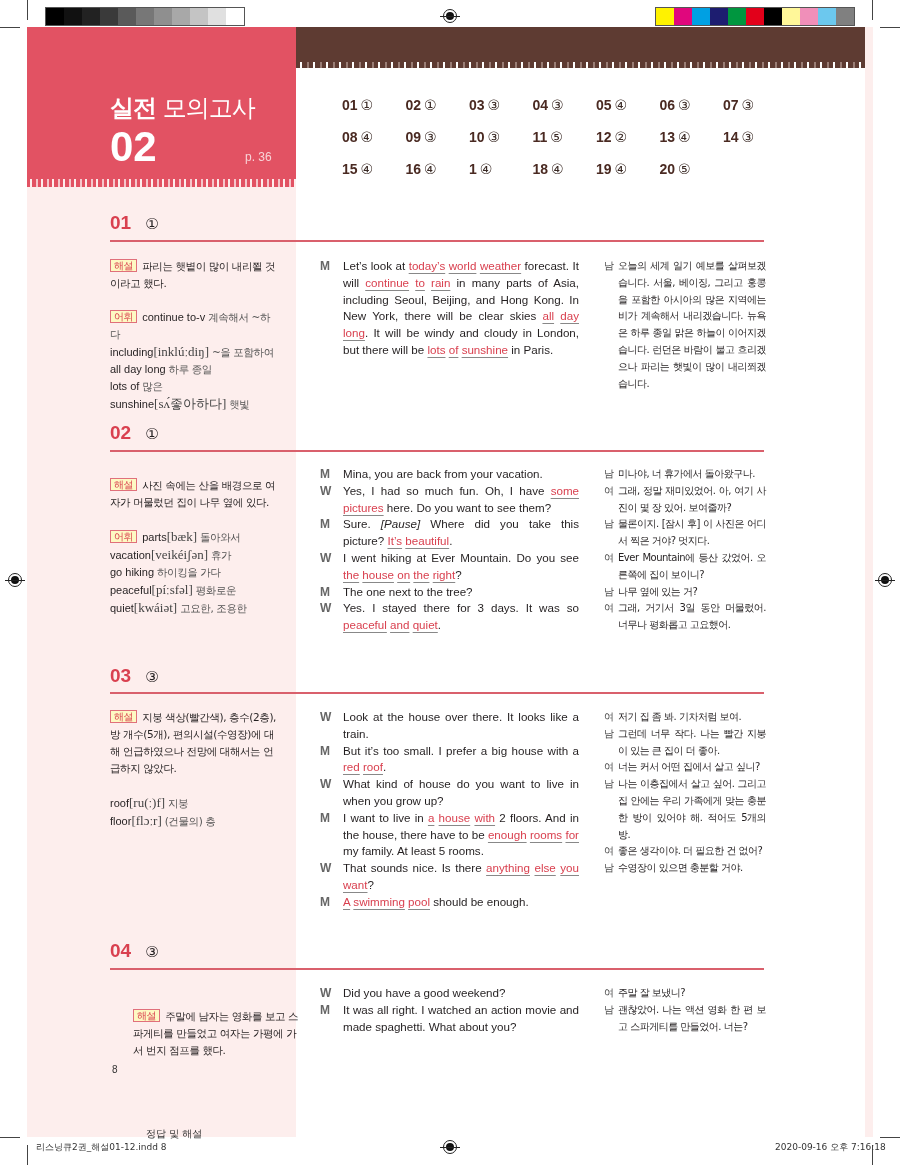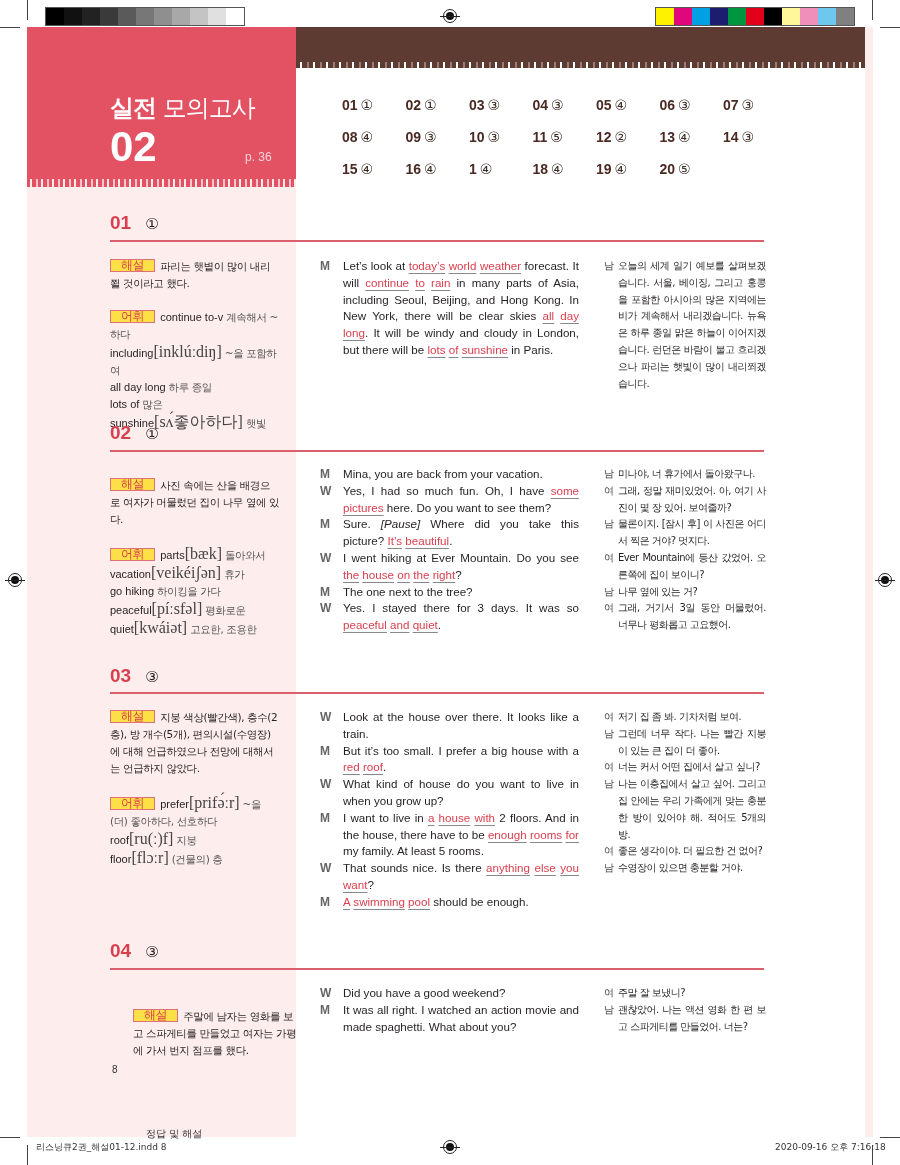--- a/index.html
+++ b/index.html
@@ -39,24 +39,24 @@
   .ans { font-size: 14px; font-weight: 700; color: #4a2a22; white-space: nowrap; }
   .ans .c { font-weight: 400; color: #3a2a25; margin-left: 3px; }
 
   
   .sec-head { position: absolute; left: 110px; display: flex; align-items: baseline; gap: 14px; }
   .sec-num { font-size: 19px; font-weight: 700; color: #d9404f; font-family: "Liberation Sans", sans-serif; }
   .sec-ans { font-size: 15px; color: #231f20; }
   .sec-rule { position: absolute; left: 110px; width: 654px; height: 2px; background: #d9606c; }
 
   .expl { position: absolute; left: 110px; width: 170px; font-size: 10.5px; line-height: 17px; color: #231f20; font-family: "DejaVu Sans", sans-serif; letter-spacing: -0.4px; }
-  .tag { display: inline-block; border: 1px solid #e0707b; color: #d9404f; background: #fde047; font-size: 12px; line-height: 11px; padding: 0 10px; margin-right: 5px; vertical-align: 1px; }
+  .tag { display: inline-block; border: 1px solid #e0707b; color: #d9404f; background: #fef9c3; font-size: 10px; line-height: 11px; padding: 0 3px; margin-right: 5px; vertical-align: 1px; }
   .vocab { margin-top: 17px; }
   .vocab .en { font-family: "Liberation Sans", sans-serif; font-size: 11px; letter-spacing: 0; }
-  .vocab .ph { font-family: "Liberation Serif", serif; font-size: 16px; color: #444; letter-spacing: 0; }
+  .vocab .ph { font-family: "Liberation Serif", serif; font-size: 13px; color: #444; letter-spacing: 0; }
   .vocab .ko { color: #555; }
 
   .dialog { position: absolute; left: 320px; width: 259px; font-size: 11.6px; line-height: 16.8px; color: #231f20; }
   .line { display: flex; }
   .spk { width: 23px; flex: none; font-weight: 700; color: #666; font-size: 12px; }
   .txt { flex: 1; text-align: justify; }
   .hl { color: #d9404f; text-decoration: underline; text-decoration-color: #888; text-underline-offset: 3px; }
   .it { font-style: italic; }
 
   .trans { position: absolute; left: 604px; width: 162px; font-size: 10px; line-height: 16.8px; color: #231f20; font-family: "DejaVu Sans", sans-serif; letter-spacing: -0.5px; }
@@ -241,21 +241,20 @@
       </div>
     </div>
     <div class="sec-head" style="top: 665px;">
       <span class="sec-num">03</span>
       <span class="sec-ans">③</span>
     </div>
     <div class="sec-rule" style="top: 692px;"></div>
     <div class="expl" style="top: 709px;">
       <div><span class="tag">해설</span><span>지붕 색상(빨간색), 층수(2층), 방 개수(5개), 편의시설(수영장)에 대해 언급하였으나 전망에 대해서는 언급하지 않았다.</span></div>
       <div class="vocab">
-        <div><span class="tag">어휘</span><span class="en">prefer</span><span class="ph">[prifə́ːr]</span> <span class="ko">~을 (더) 좋아하다, 선호하다</span></div>
         <div><span class="en">roof</span><span class="ph">[ru(ː)f]</span> <span class="ko">지붕</span></div>
         <div><span class="en">floor</span><span class="ph">[flɔːr]</span> <span class="ko">(건물의) 층</span></div>
       </div>
     </div>
     <div class="dialog" style="top: 709px;">
       <div class="line">
         <span class="spk">W</span>
         <span class="txt"><span class="">Look at the house over there. It looks like a train.</span></span>
       </div>
       <div class="line">

